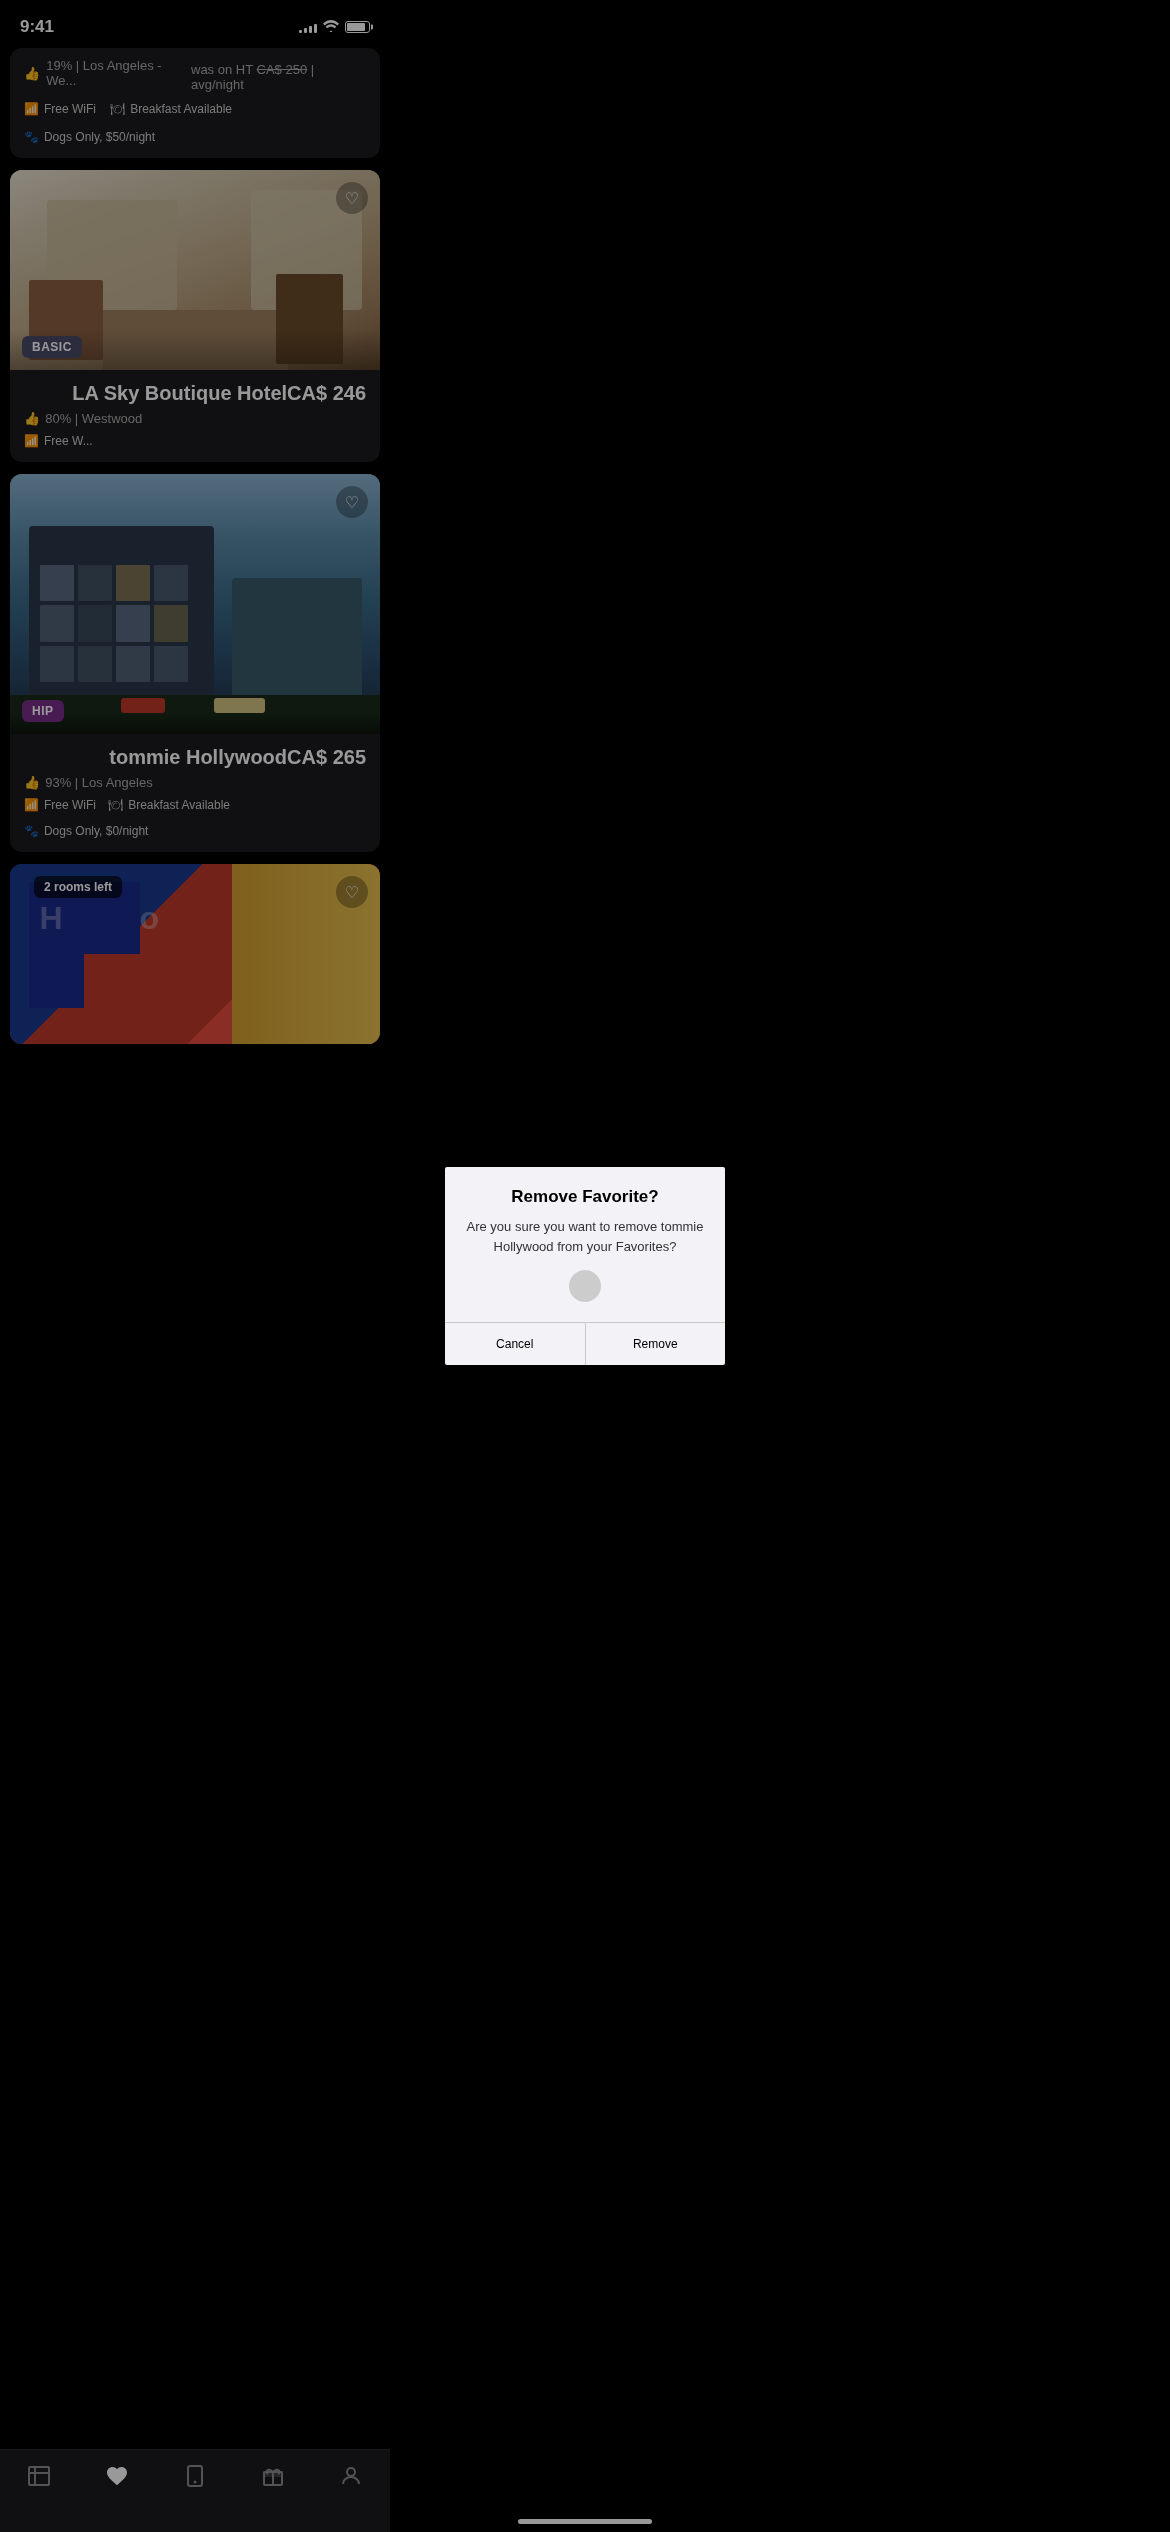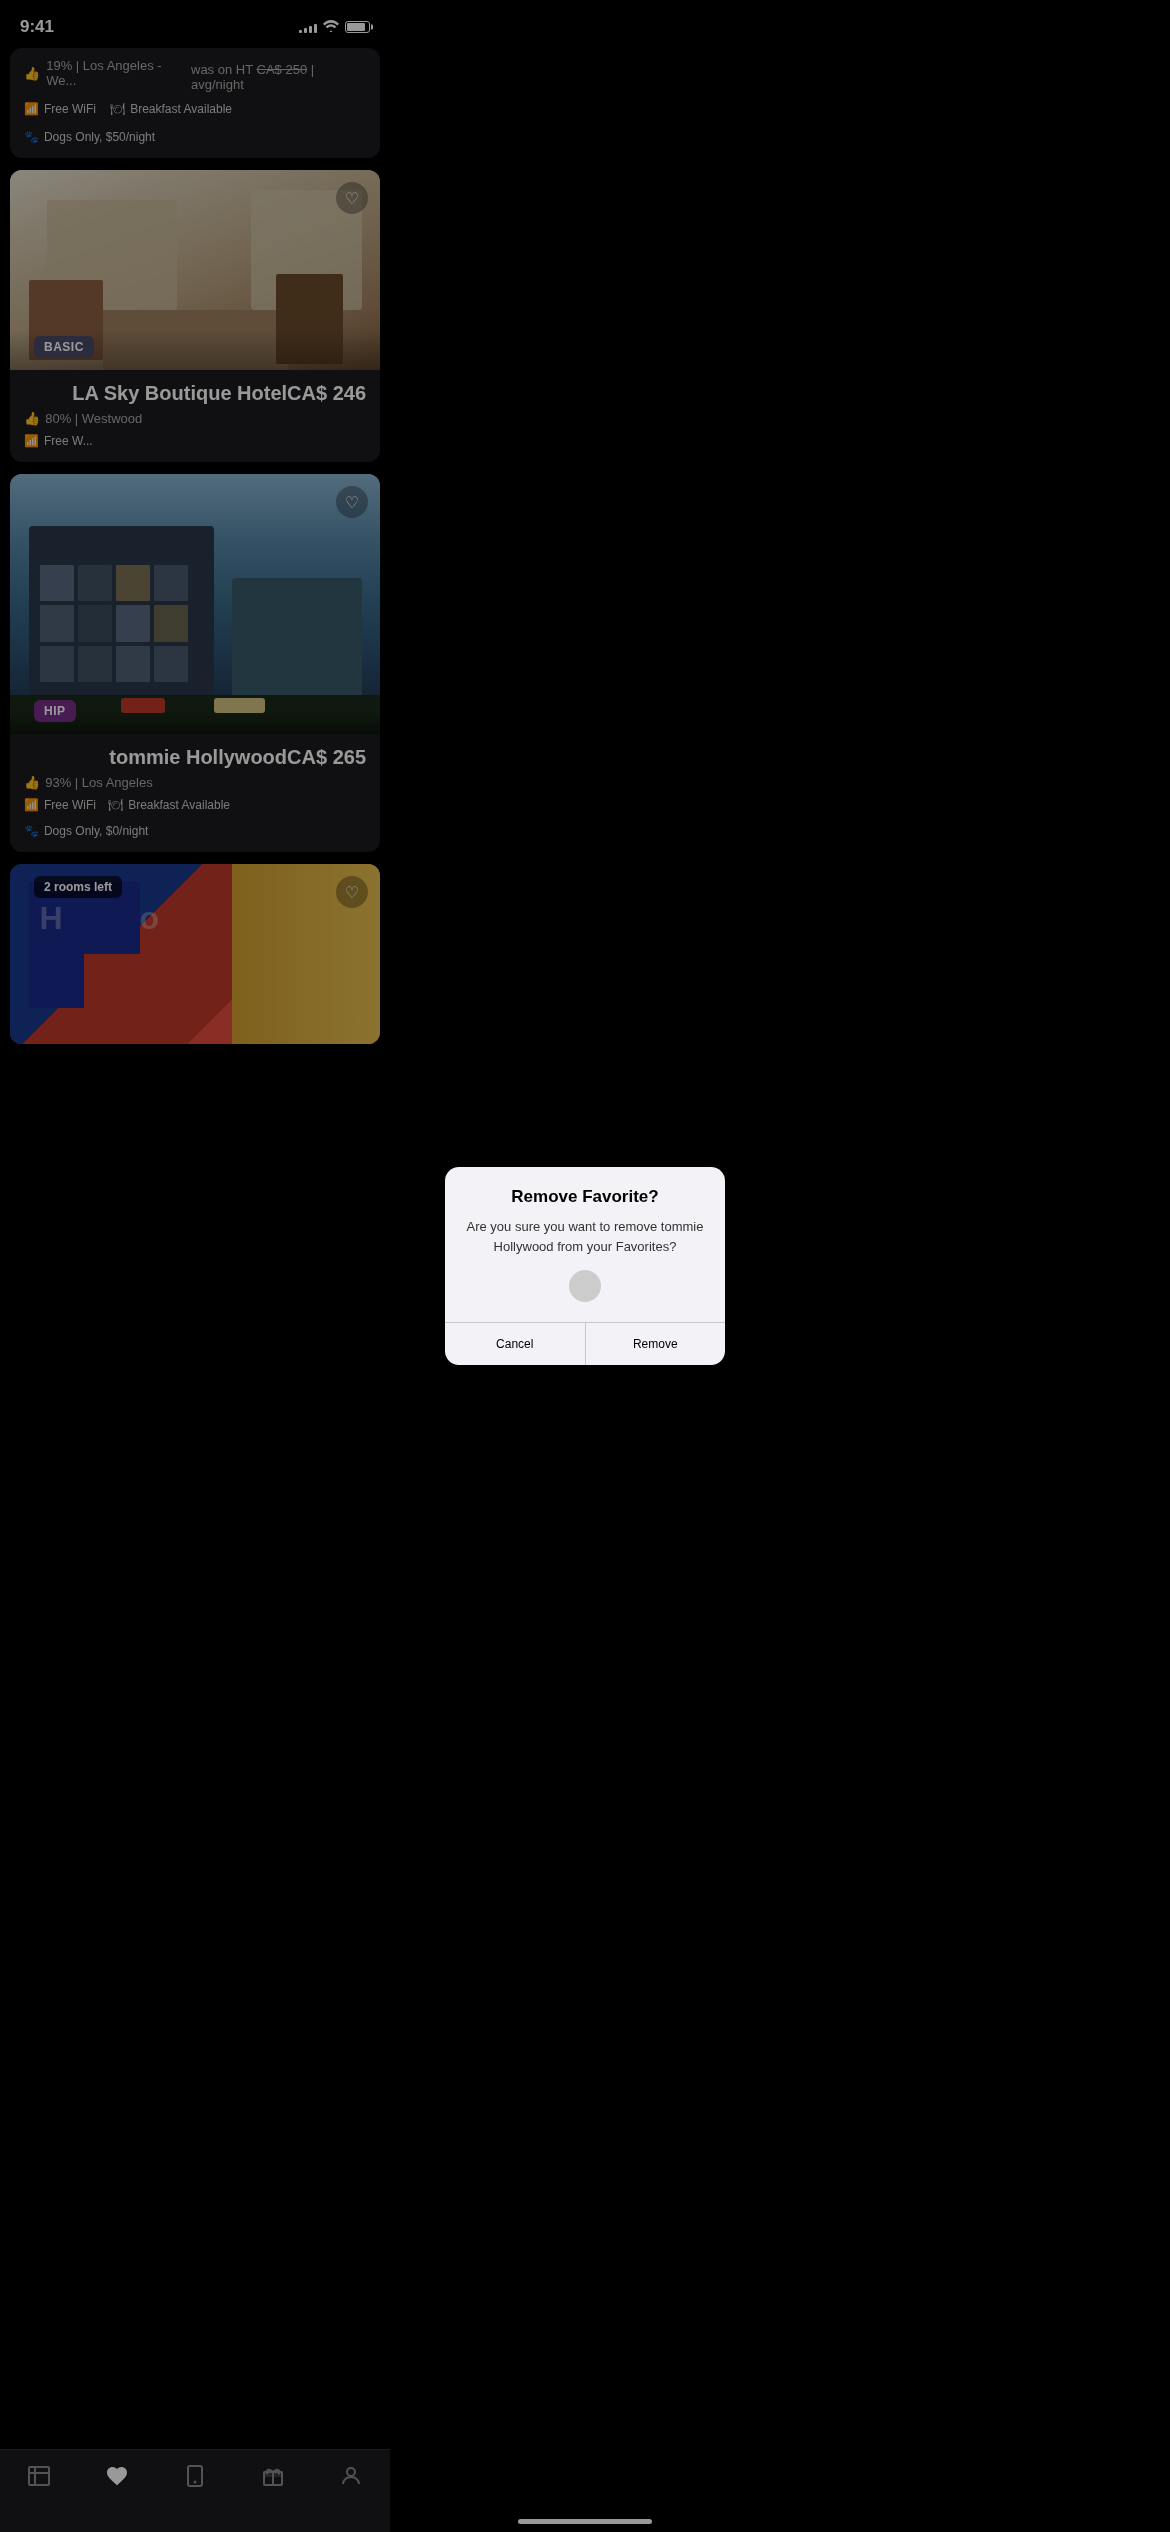--- a/index.html
+++ b/index.html
@@ -150,21 +150,20 @@
       position: absolute;
       bottom: 12px;
       left: 12px;
       padding: 4px 10px;
       border-radius: 6px;
       font-size: 12px;
       font-weight: 700;
       color: #fff;
       text-transform: uppercase;
       letter-spacing: 0.5px;
-      margin-left: 12px;
     }
     .badge-basic { background: #4a4a6a; }
     .badge-hip { background: #7b2d8b; }
     .rooms-left-badge {
       position: absolute;
       top: 12px;
       left: 24px;
       padding: 4px 10px;
       border-radius: 6px;
       font-size: 12px;
@@ -258,21 +257,21 @@
       justify-content: center;
       z-index: 100;
       top: 0;
       left: 0;
       right: 0;
       bottom: 0;
     }
 
     .modal-dialog {
       background: #f2f2f7;
-      border-radius: 14px;
+      border-radius: 2px;
       width: 280px;
       overflow: hidden;
       box-shadow: 0 20px 60px rgba(0,0,0,0.5);
     }
 
     .modal-content {
       padding: 20px 20px 16px;
       text-align: center;
     }
 

